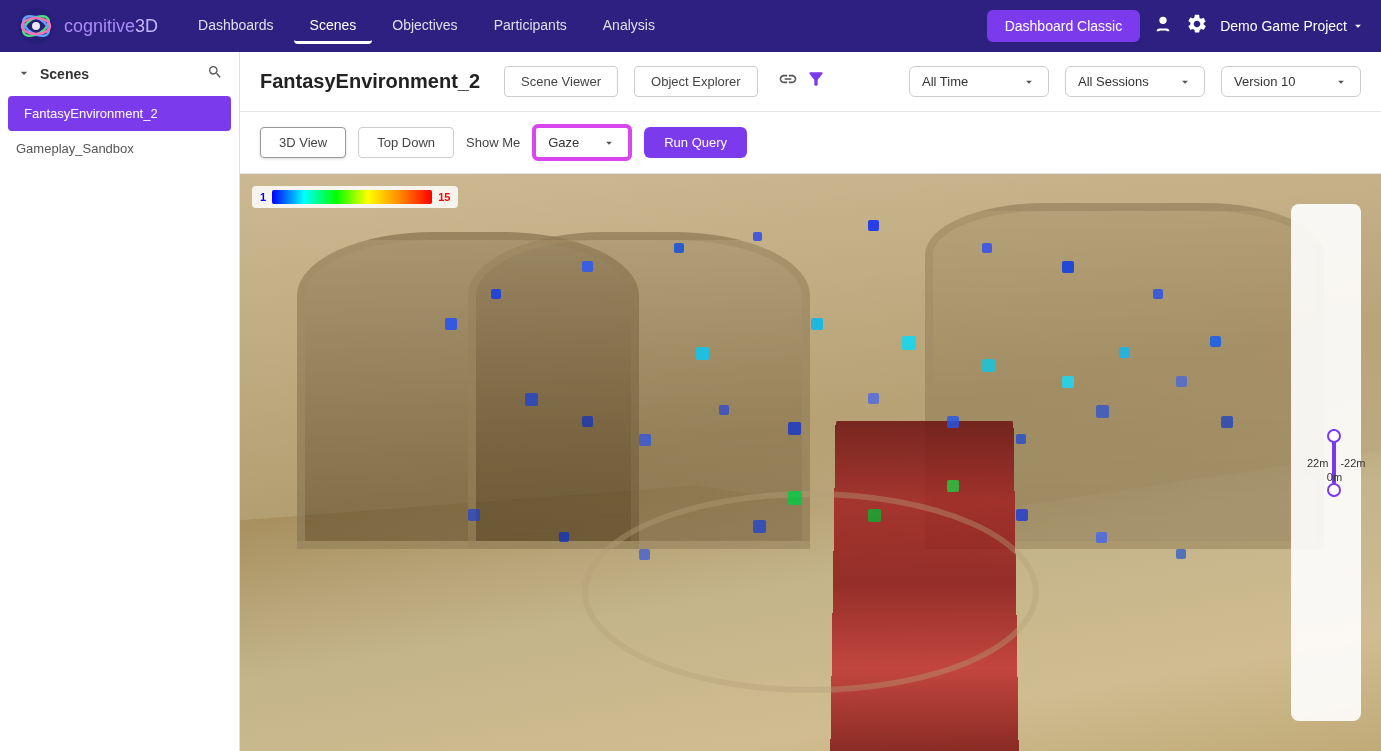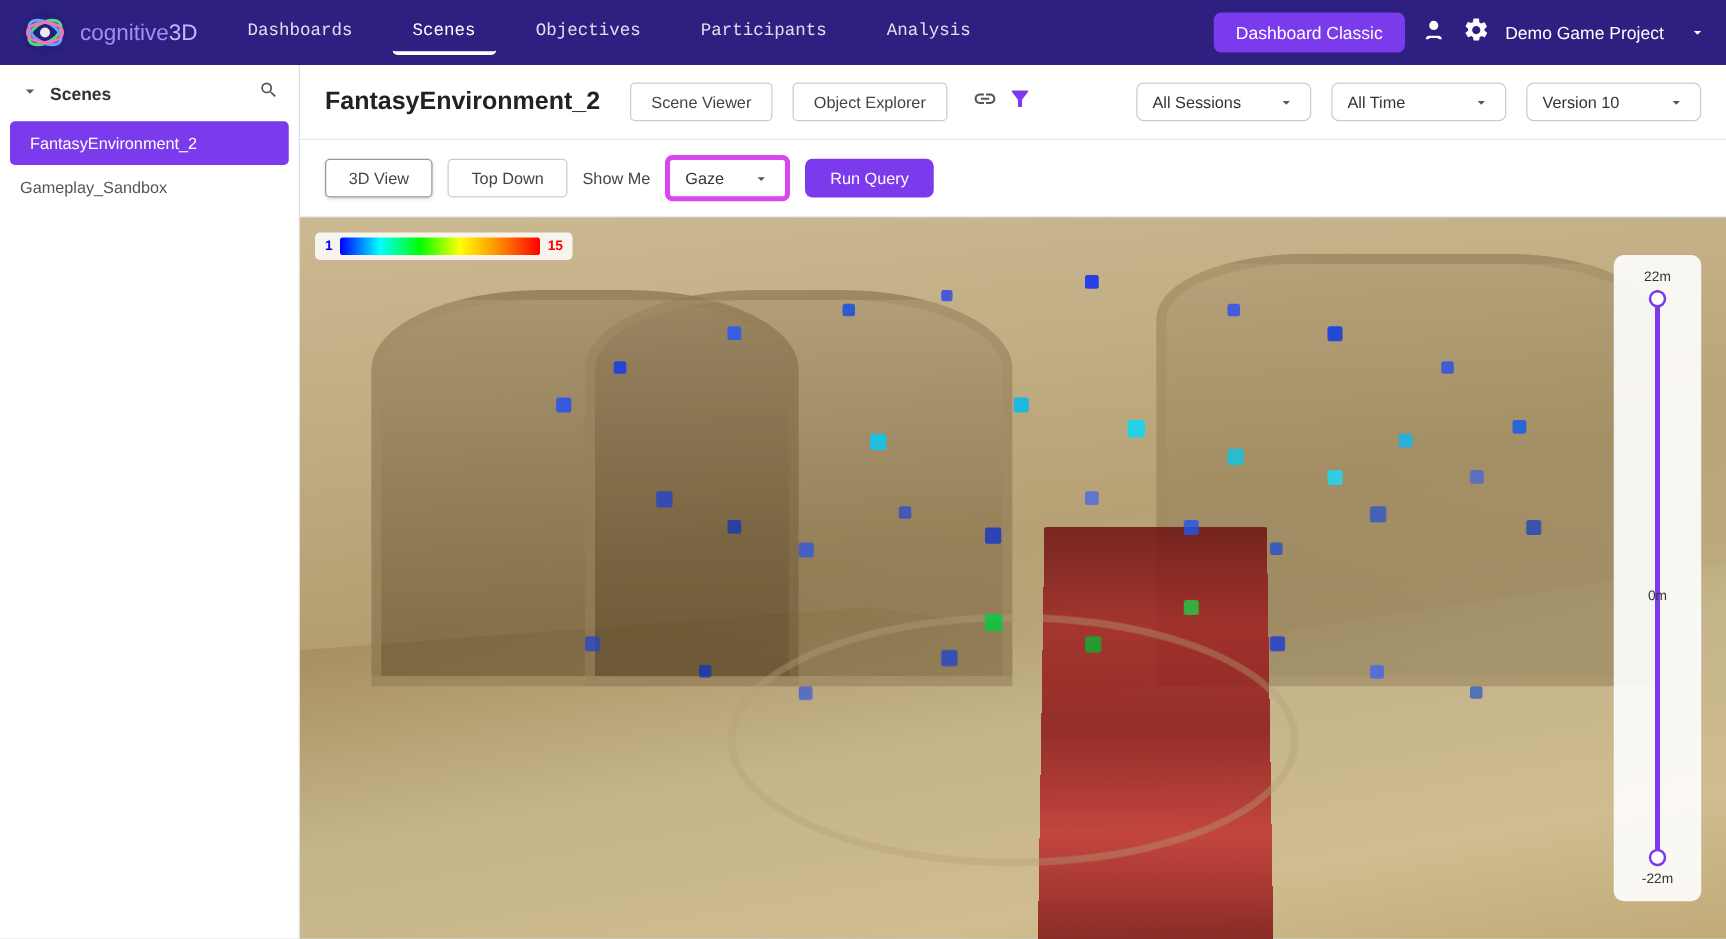--- a/index.html
+++ b/index.html
@@ -6,31 +6,31 @@
     body { font-family: -apple-system, BlinkMacSystemFont, 'Segoe UI', sans-serif; background: #f0f0f5; width: 1381px; height: 751px; overflow: hidden; }
 
     
     .topnav {
       display: flex; align-items: center; background: #2d2080; height: 52px; padding: 0 16px; gap: 8px;
     }
     .logo { display: flex; align-items: center; gap: 8px; margin-right: 16px; }
     .logo-circle { width: 40px; height: 40px; }
     .logo-text { color: white; font-size: 18px; font-weight: 500; }
     .logo-text span { color: #a78bfa; }
-    .nav-links { display: flex; gap: 16px; flex: 1; font-family: Liberation Mono, monospace; }
+    .nav-links { display: flex; gap: 4px; flex: 1; }
     .nav-item {
       color: rgba(255,255,255,0.85); padding: 8px 16px; cursor: pointer; font-size: 14px; border-radius: 4px; position: relative;
     }
     .nav-item.active { color: white; border-bottom: 3px solid white; }
     .nav-right { display: flex; align-items: center; gap: 12px; }
     .dashboard-classic-btn {
       background: #7c3aed; color: white; border: none; padding: 8px 18px; border-radius: 6px; font-size: 14px; cursor: pointer; font-weight: 500; text-align: right;
     }
     .nav-icon { color: white; cursor: pointer; font-size: 18px; }
-    .project-selector { color: white; font-size: 14px; cursor: pointer; display: flex; align-items: center; gap: 20px; }
+    .project-selector { color: white; font-size: 14px; cursor: pointer; display: flex; align-items: center; gap: 4px; }
 
     
     .layout { display: flex; height: calc(751px - 52px); }
     .sidebar { width: 240px; background: white; border-right: 1px solid #e0e0e0; flex-shrink: 0; }
     .sidebar-header { display: flex; align-items: center; justify-content: space-between; padding: 12px 16px; }
     .sidebar-title { font-size: 14px; font-weight: 600; color: #333; display: flex; align-items: center; gap: 8px; }
     .sidebar-toggle { color: #555; cursor: pointer; }
     .sidebar-search { color: #555; cursor: pointer; }
     .sidebar-item {
       padding: 10px 16px; font-size: 13px; cursor: pointer; color: #444;
@@ -98,21 +98,21 @@
     .scale-num { font-size: 11px; font-weight: 700; }
     .scale-bar {
       width: 160px; height: 14px;
       background: linear-gradient(to right, #0000ff, #00ffff, #00ff00, #ffff00, #ff8800, #ff0000);
       border-radius: 2px;
     }
 
     
     .vertical-slider {
       position: absolute; right: 20px; top: 30px; bottom: 30px;
-      display: flex; flex-direction: column; align-items: center;
+      display: flex; flex-direction: row; align-items: center;
       background: rgba(255,255,255,0.9); border-radius: 8px; padding: 12px 16px; gap: 4px; width: 70px;
     }
     .slider-label { font-size: 11px; color: #333; font-weight: 500; }
     .slider-track {
       flex: 1; width: 4px; background: #7c3aed; border-radius: 2px; position: relative; display: flex; flex-direction: column; align-items: center; justify-content: space-between;
     }
     .slider-thumb {
       width: 14px; height: 14px; background: white; border: 2px solid #7c3aed; border-radius: 50%; cursor: pointer;
     }
   </style>
@@ -202,27 +202,27 @@
         <span class="header-icon">
           <svg width="20" height="20" viewBox="0 0 24 24" fill="#7c3aed">
               <path d="M4.25 5.61C6.27 8.2 10 13 10 13v6c0 .55.45 1 1 1h2c.55 0 1-.45 1-1v-6s3.72-4.8 5.74-7.39A.998.998 0 0018.95 4H5.04c-.83 0-1.3.95-.79 1.61z"></path>
             </svg>
         </span>
       </div>
 
       <div class="spacer"></div>
 
       <div class="filter-dropdown">
-        <span>All Sessions</span>
+        <span>All Time</span>
         <svg width="14" height="14" viewBox="0 0 24 24" fill="#555">
             <path d="M7 10l5 5 5-5z"></path>
           </svg>
       </div>
       <div class="filter-dropdown">
-        <span>All Time</span>
+        <span>All Sessions</span>
         <svg width="14" height="14" viewBox="0 0 24 24" fill="#555">
             <path d="M7 10l5 5 5-5z"></path>
           </svg>
       </div>
       <div class="filter-dropdown">
         <span>Version 10</span>
         <svg width="14" height="14" viewBox="0 0 24 24" fill="#555">
             <path d="M7 10l5 5 5-5z"></path>
           </svg>
       </div>

